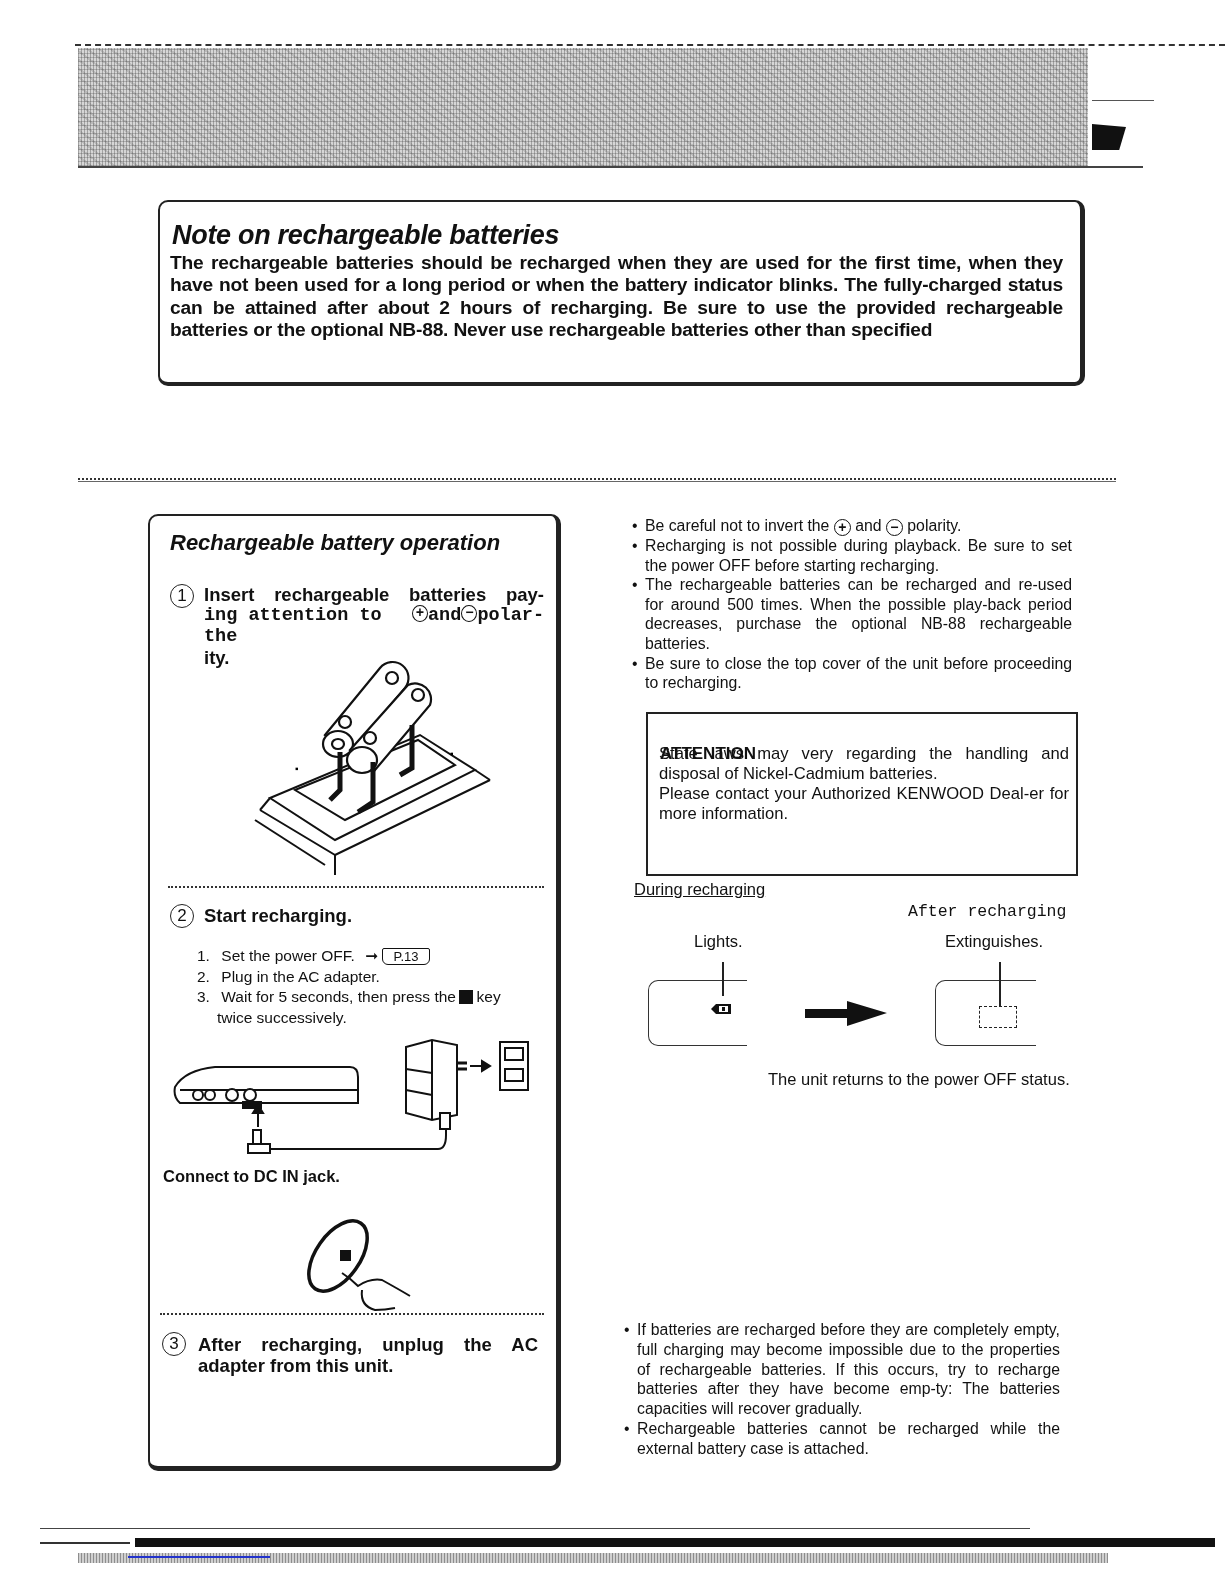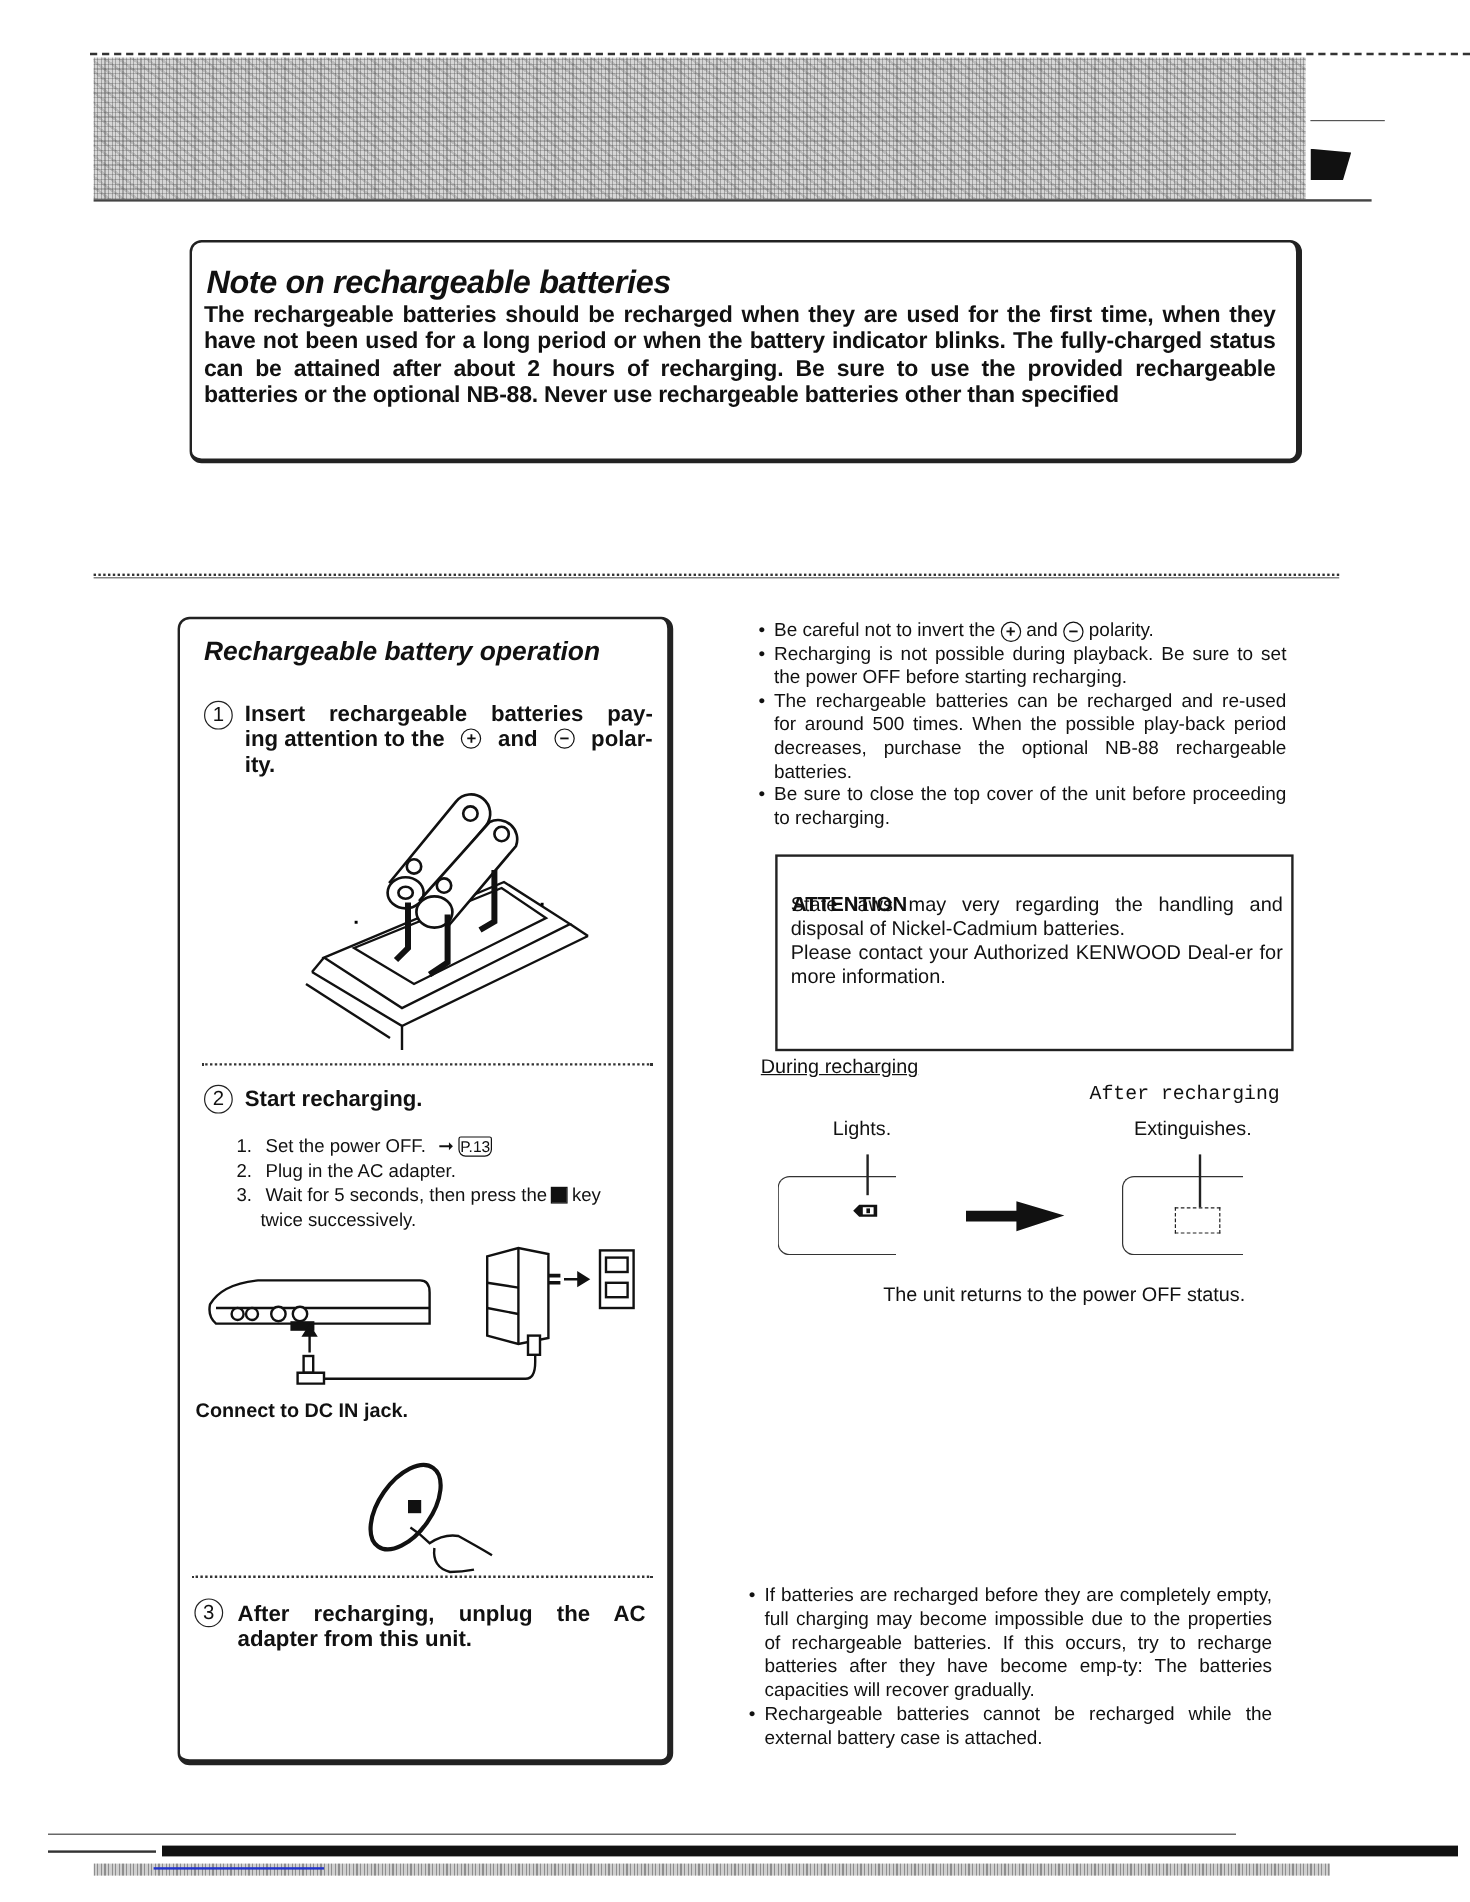--- a/index.html
+++ b/index.html
@@ -34,21 +34,21 @@
     border-right-width:5px; border-bottom-width:5px; }
   .op-title { left:170px; top:530px; font-size:22px; font-weight:bold; font-style:italic; }
   .step-num { width:22px; height:22px; border:1.5px solid #222; border-radius:50%; font-size:17px; text-align:center; line-height:22px; font-weight:normal; }
   .step-text { font-size:18.5px; font-weight:bold; line-height:21px; }
   .pm { display:inline-block; width:15px; height:15px; border:1.5px solid #111; border-radius:50%; text-align:center; font-size:14px; line-height:14px; vertical-align:-1px; font-weight:bold; }
 
   .dots-sep { height:0; border-top:2px dotted #333; }
 
   .substeps { font-size:15.5px; line-height:20.5px; }
   .substeps .n { display:inline-block; width:20px; }
-  .pg-ref { display:inline-block; border:1.5px solid #111; padding:0 0; font-size:13px; line-height:15px; border-radius:2px 2px 6px 6px; }
+  .pg-ref { display:inline-block; border:1.5px solid #111; padding:0 10px; font-size:13px; line-height:15px; border-radius:2px 2px 6px 6px; }
   .sq-key { display:inline-block; width:10px; height:10px; background:#111; border:1px solid #111; outline:1px solid #111; vertical-align:-1px; }
 
   .caption-bold { font-size:16.5px; font-weight:bold; }
 
   
   .bullets { font-size:15.8px; line-height:19.6px; }
   .bullets .item { position:relative; padding-left:13px; }
   .bullets .item::before { content:"\2022"; position:absolute; left:0; top:0; }
 
   .attention { left:646px; top:712px; width:428px; height:160px; border:2px solid #222; border-right-width:2.5px; }
@@ -82,21 +82,21 @@
 
 <div class="abs divider-mid"></div>
 <div class="abs divider-mid2"></div>
 
 <div class="abs op-box"></div>
 <div class="abs op-title">Rechargeable battery operation</div>
 
 <div class="abs step-num" style="left:170px; top:584px;">1</div>
 <div class="abs step-text" style="left:204px; top:584px; width:340px;">
   <div style="text-align:justify; text-align-last:justify;">Insert rechargeable batteries pay-</div>
-  <div style="display:flex; justify-content:space-between; align-items:center;">
+  <div style="display:flex; justify-content:space-between; align-items:flex-start;font-family:Liberation Mono, monospace;">
     <span>ing attention to the</span>
     <span class="pm">+</span>
     <span>and</span>
     <span class="pm">−</span>
     <span>polar-</span>
   </div>
   <div>ity.</div>
 </div>
 
 <svg class="abs" style="left:240px; top:640px;" width="260" height="240" viewBox="0 0 260 240">
@@ -238,21 +238,21 @@
 </svg>
 
 <svg class="abs" style="left:805px; top:1000px;" width="82" height="28" viewBox="0 0 82 28">
   <path d="M0 9 L42 9 L42 1 L82 13 L42 26 L42 18 L0 18 Z" fill="#111"></path>
 </svg>
 
 <div class="abs lcd" style="left:935px; top:980px; width:100px; height:64px;"></div>
 <div class="abs lead-v" style="left:999px; top:962px; height:44px;"></div>
 <div class="abs" style="left:979px; top:1006px; width:36px; height:20px; border:1.5px dashed #222;"></div>
 
-<div class="abs label" style="left:736px; top:1070px; font-size:16.5px;">The unit returns to the power OFF status.</div>
+<div class="abs label" style="left:768px; top:1070px; font-size:16.5px;">The unit returns to the power OFF status.</div>
 
 <div class="abs bullets" style="left:624px; top:1320px; width:436px; font-size:15.8px; line-height:19.8px;">
   <div class="item" style="text-align:justify;">If batteries are recharged before they are completely empty, full charging may become impossible due to the properties of rechargeable batteries. If this occurs, try to recharge batteries after they have become emp-ty: The batteries capacities will recover gradually.</div>
   <div class="item" style="text-align:justify;">Rechargeable batteries cannot be recharged while the external battery case is attached.</div>
 </div>
 
 <div class="abs bottom-line1"></div>
 <div class="abs bottom-bar-l"></div>
 <div class="abs bottom-bar"></div>
 <div class="abs bottom-noise"></div>

